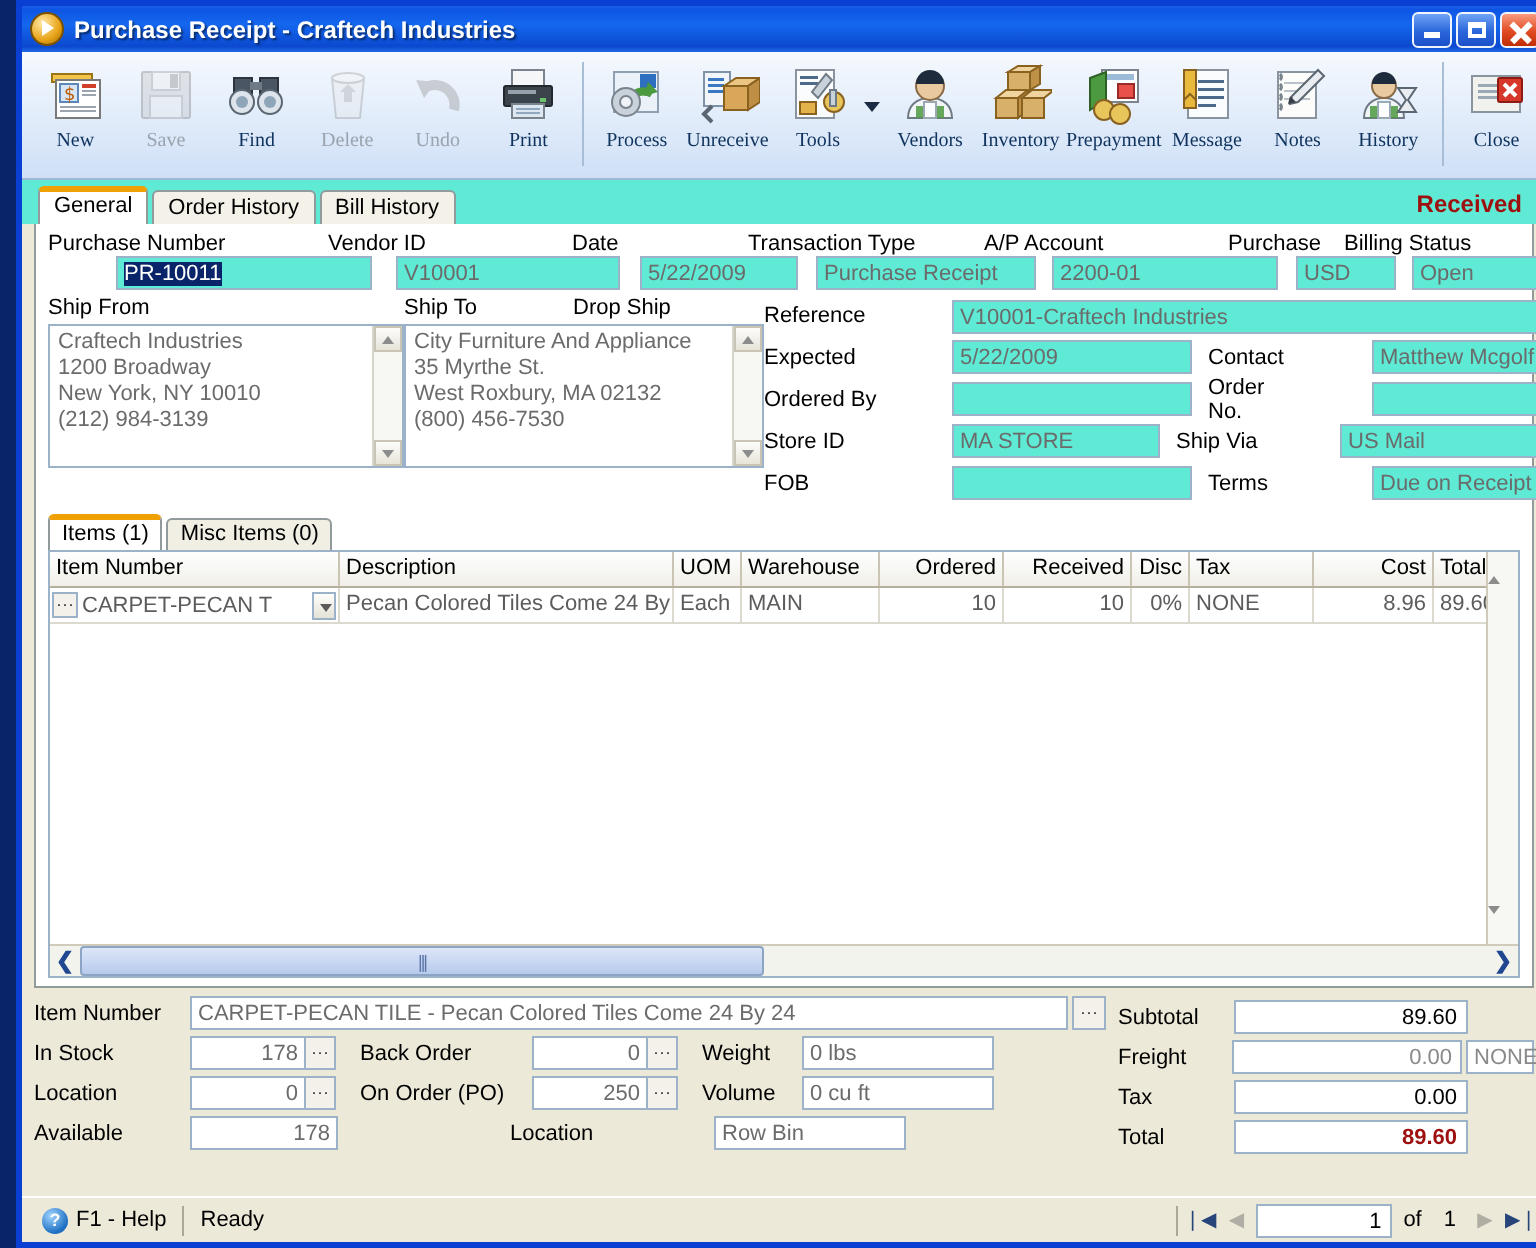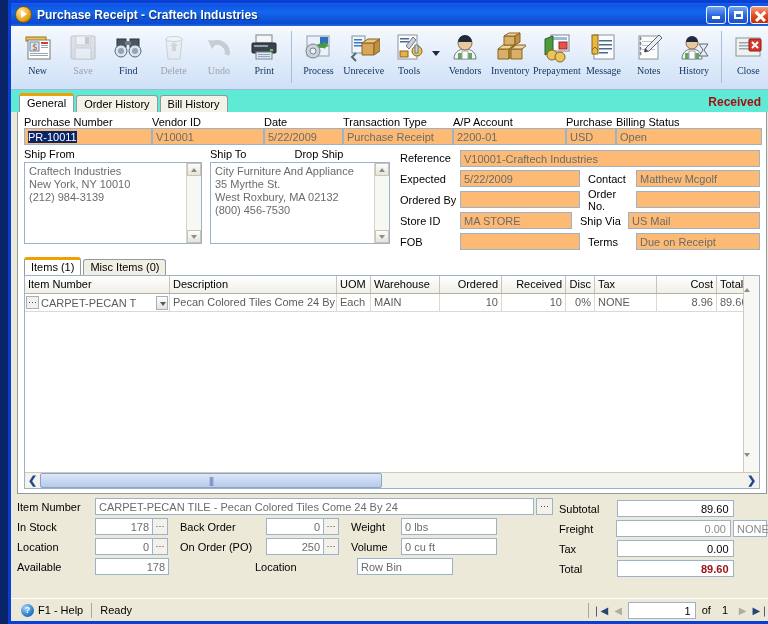--- a/index.html
+++ b/index.html
@@ -50,30 +50,30 @@
   .tab{height:17px;line-height:16px;padding:0 7px;font-size:11px;color:#000;
        border:1px solid #919B9C;border-bottom:none;background:#F4F2E8;
        border-radius:3px 3px 0 0;margin-right:2px;box-sizing:border-box;}
   .tab.active{background:#FFFFFF;border-top:3px solid #F0A000;height:19px;line-height:15px;font-weight:normal;}
   .received{margin-left:auto;color:#9E1010;font-weight:bold;font-size:12px;padding-right:6px;align-self:center;}
   
   .panel{flex:1;margin:0 6px;background:#FFFFFF;border:1px solid #919B9C;border-top:none;
          display:flex;flex-direction:column;min-height:0;}
   .hdrform{padding:4px 6px 2px 6px;}
   .lbl{font-size:11px;color:#000;}
-  .fld{height:17px;border:1px solid #9BB2C9;background:#fdba74;box-sizing:border-box;
+  .fld{height:17px;border:1px solid #9BB2C9;background:#5eead4;box-sizing:border-box;
        font-size:11px;color:#6B6B6B;padding:1px 3px;line-height:14px;
-       font-family:"Liberation Sans", sans-serif;white-space:nowrap;overflow:hidden;}
+       font-family:"Liberation Sans", sans-serif;white-space:nowrap;overflow:hidden;margin-left:34px;}
   .fld.empty{color:#000;}
   .fld.sel{color:#000;}
   .fld.sel .selx{background:#0A246A;color:#fff;}
   .row1{display:flex;gap:0;}
   .g{display:flex;flex-direction:column;}
   
-  .addrbox{border:1px solid #9BB2C9;background:#fff;height:82px;box-sizing:border-box;
+  .addrbox{border:1px solid #9BB2C9;background:#fff;height:72px;box-sizing:border-box;
       display:flex;}
   .addrbox .txt{flex:1;padding:2px 4px;font-size:11px;color:#6B6B6B;line-height:13px;}
   .vsb{width:14px;background:#F7F7F4;border-left:1px solid #D6D3C8;display:flex;flex-direction:column;justify-content:space-between;}
   .vsb .ar{height:13px;display:flex;align-items:center;justify-content:center;
      background:linear-gradient(to bottom,#FDFDFC,#E7E4D8);border:1px solid #C9C4B4;box-sizing:border-box;}
   .ar i{width:0;height:0;border-left:3px solid transparent;border-right:3px solid transparent;}
   .ar.up i{border-bottom:4px solid #8C8C8C;}
   .ar.dn i{border-top:4px solid #8C8C8C;}
   
   .itabs{display:flex;align-items:flex-end;padding:3px 0 0 6px;background:#fff;}
@@ -440,20 +440,21 @@
         </div>
       </div>
 
       <div style="display:flex;margin-top:3px;">
 
         <div style="width:186px">
           <div class="lbl" style="height:14px">Ship From</div>
           <div class="addrbox" style="width:178px">
             <div class="txt">
               <div>Craftech Industries</div>
+              <div>1200 Broadway</div>
               <div>New York, NY 10010</div>
               <div>(212) 984-3139</div>
             </div>
             <div class="vsb">
               <div class="ar up">
                   <i></i>
                 </div>
               <div class="ar dn">
                   <i></i>
                 </div>
@@ -496,21 +497,21 @@
             <div class="fld" style="flex:1">Matthew Mcgolf</div>
           </div>
           <div style="display:flex;align-items:center;height:21px;">
             <div class="lbl" style="width:60px">Ordered By</div>
             <div class="fld empty" style="width:120px"></div>
             <div class="lbl" style="width:48px;margin-left:8px">Order No.</div>
             <div class="fld empty" style="flex:1"></div>
           </div>
           <div style="display:flex;align-items:center;height:21px;">
             <div class="lbl" style="width:60px">Store ID</div>
-            <div class="fld" style="width:112px">MA STORE</div>
+            <div class="fld" style="width:104px">MA STORE</div>
             <div class="lbl" style="width:48px;margin-left:8px">Ship Via</div>
             <div class="fld" style="flex:1">US Mail</div>
           </div>
           <div style="display:flex;align-items:center;height:21px;">
             <div class="lbl" style="width:60px">FOB</div>
             <div class="fld empty" style="width:120px"></div>
             <div class="lbl" style="width:48px;margin-left:8px">Terms</div>
             <div class="fld" style="flex:1">Due on Receipt</div>
           </div>
         </div>

